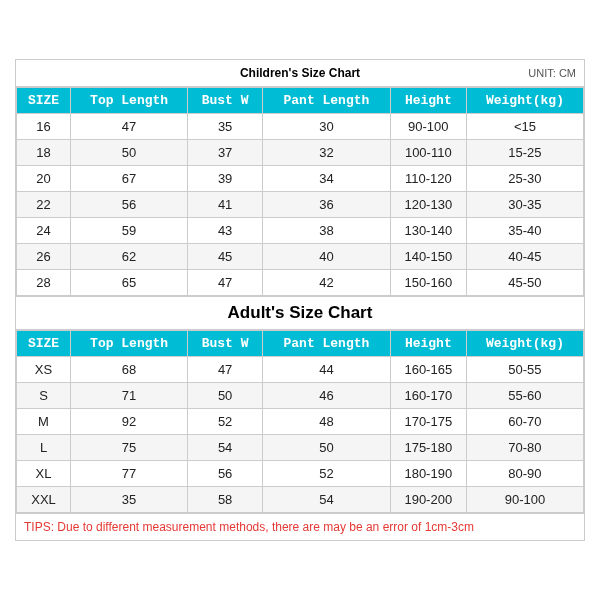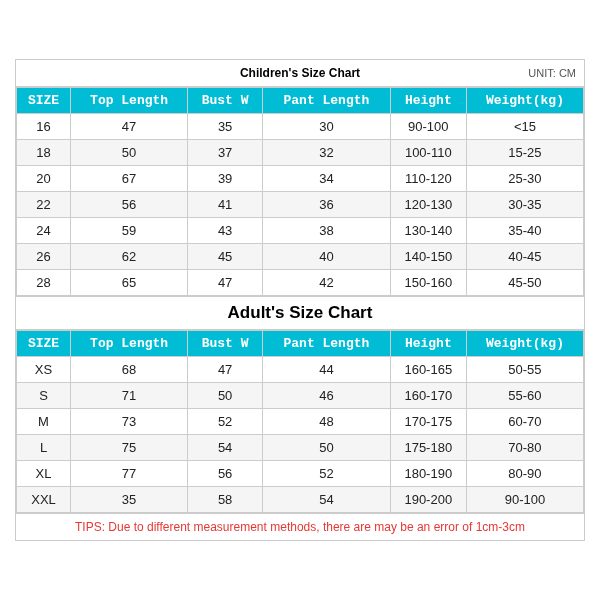--- a/index.html
+++ b/index.html
@@ -72,21 +72,21 @@
       border-top: 1px solid #ccc;
       border-bottom: 1px solid #ccc;
     }
     .adult-section-title-row .title {
       font-size: 17px;
       font-weight: bold;
       color: #000;
     }
     .tips-row {
       padding: 6px 8px;
-      text-align: center;
+      text-align: left;
       font-size: 12px;
       color: #e53935;
       border-top: 1px solid #ccc;
     }
   </style>
 </head>
 <body>
 
 <div class="container">
 
@@ -193,21 +193,21 @@
         <tr>
           <td>S</td>
           <td>71</td>
           <td>50</td>
           <td>46</td>
           <td>160-170</td>
           <td>55-60</td>
         </tr>
         <tr>
           <td>M</td>
-          <td>73</td>
+          <td>92</td>
           <td>52</td>
           <td>48</td>
           <td>170-175</td>
           <td>60-70</td>
         </tr>
         <tr>
           <td>L</td>
           <td>75</td>
           <td>54</td>
           <td>50</td>

